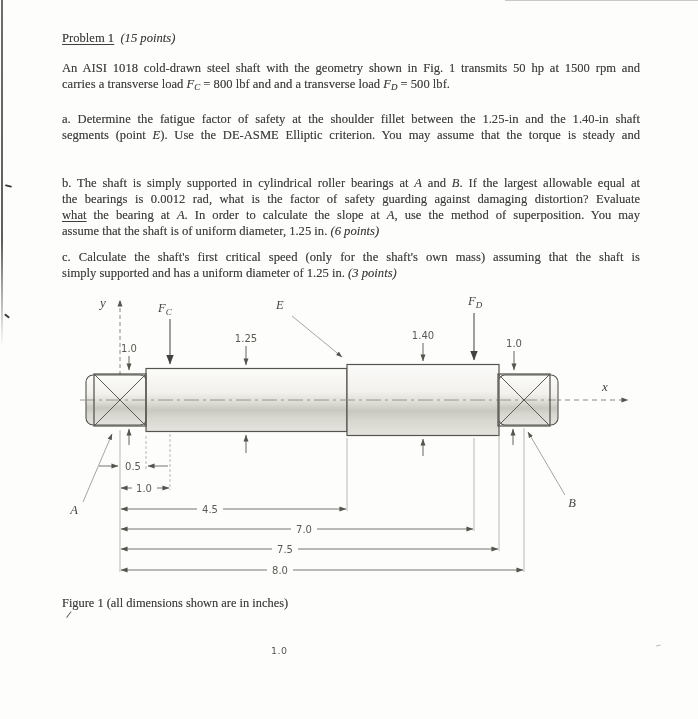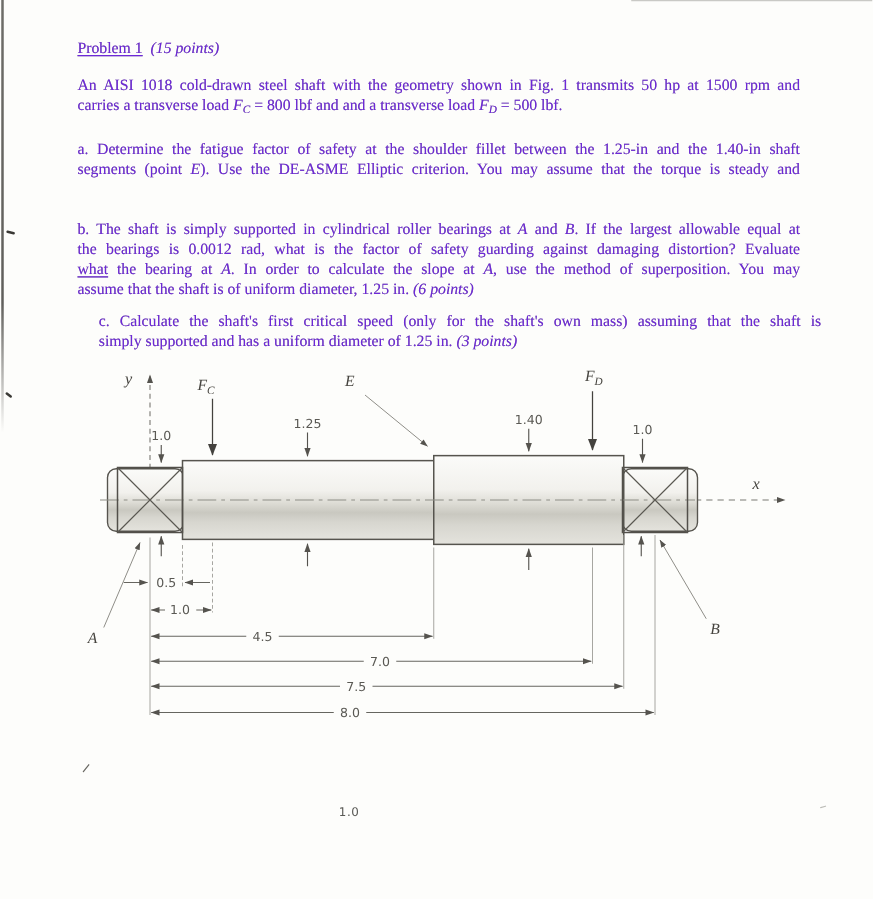--- a/index.html
+++ b/index.html
@@ -3,33 +3,33 @@
 <meta charset="utf-8">
 <style>
   html,body{margin:0;padding:0;}
   body{
     width:698px;height:719px;overflow:hidden;position:relative;
     background:#fdfdfb;
     font-family:"Liberation Serif",serif;
   }
   .page{position:absolute;left:0;top:0;width:698px;height:719px;}
   
-  .tblock{position:absolute;left:62px;width:578px;color:#6d28d9;
+  .tblock{position:absolute;left:62px;width:578px;color:#404040;
     font-size:12.6px;line-height:15.9px;
     text-shadow:0 0 .4px rgba(40,38,35,.45);}
   .line{white-space:nowrap;}
   .jline{white-space:normal;text-align:justify;text-align-last:justify;}
   .it{font-style:italic;}
   .u{text-decoration:underline;text-underline-offset:2px;}
   sub{font-size:9px;vertical-align:-2px;}
   #hdr{top:31px;}
   #p1{top:61px;}
   #pa{top:112px;}
   #pb{top:176px;}
-  #pc{top:250px;margin-left:17px;}
+  #pc{top:250px;}
   #caption{top:596px;font-size:12.4px;}
   #footer-mark{position:absolute;left:271px;top:645px;font-family:"DejaVu Sans",sans-serif;
     font-size:9.5px;color:#595955;letter-spacing:.5px;}
   
   #fig{position:absolute;left:0;top:288px;}
   
   .edge-line{position:absolute;left:1px;top:0;width:2px;height:346px;
     background:linear-gradient(to bottom,#55544f 0%,#44433f 70%,rgba(80,79,74,0) 100%);
     opacity:.85;}
   .top-hairline{position:absolute;left:505px;top:0;width:193px;height:1px;background:#c9c9c5;}
@@ -183,16 +183,17 @@
       <path d="M272,261 L121,261" stroke="#66655f" stroke-width="0.9" fill="none" marker-end="url(#mAh)"></path>
       <path d="M298,261 L498,261" stroke="#66655f" stroke-width="0.9" fill="none" marker-end="url(#mAh)"></path>
       <text x="285" y="264.5">7.5</text>
 
       <path d="M267,282 L121,282" stroke="#66655f" stroke-width="0.9" fill="none" marker-end="url(#mAh)"></path>
       <path d="M293,282 L523,282" stroke="#66655f" stroke-width="0.9" fill="none" marker-end="url(#mAh)"></path>
       <text x="280" y="285.5">8.0</text>
     </g>
   </svg>
 
+  <div class="tblock" id="caption">Figure 1 (all dimensions shown are in inches)</div>
 
   <div id="footer-mark">1.0</div>
 
 </div>
 
 </body></html>

